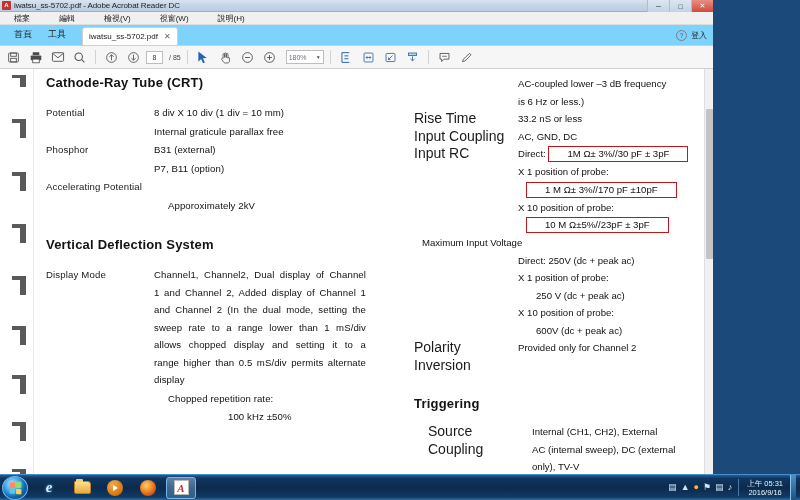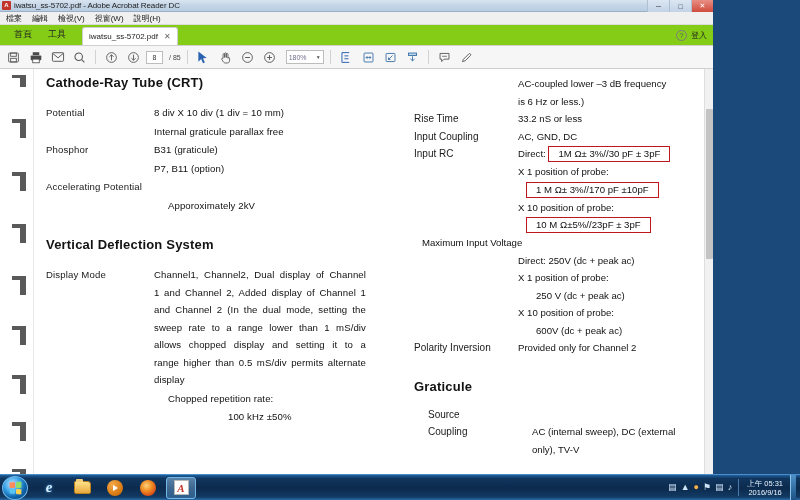--- a/index.html
+++ b/index.html
@@ -64,35 +64,35 @@
   }
   .win-btn.close { background: linear-gradient(to bottom,#e88e84,#cf4a3c); color:#fff; }
 
   
   .menubar {
     height: 13px;
     background: #f0f0f0;
     border-bottom: 1px solid #dcdcdc;
     display: flex;
     align-items: center;
-    padding-left: 5px;
-    gap: 8px;
+    padding-left: 13px;
+    gap: 27px;
   }
   .menu-item {
     font-size: 8px;
     color: #202020;
     white-space: nowrap;
     padding: 0 1px;
     cursor: default;
   }
 
   
   .tabstrip {
     height: 21px;
-    background: #84cc16;
+    background: #7dd3fc;
     border-bottom: 1px solid #d0d0d0;
     display: flex;
     align-items: flex-end;
     padding-left: 6px;
     position: relative;
   }
   .nav-tab {
     font-size: 9px;
     color: #222;
     padding: 0 8px 4px 8px;
@@ -245,30 +245,30 @@
     white-space: normal;
     text-align: justify;
     width: 212px;
     word-spacing: 1.5px;
   }
   .indent-2 { margin-left: 122px; }
 
   .hl-box {
     display: inline-block;
     border: 1.4px solid #c0171c;
-    padding: 0 9px;
+    padding: 0 18px;
     line-height: 14px;
     margin: 1px 0;
   }
 
   
   .rc-row { display:flex; }
   .rc-label {
     width: 104px; flex-shrink: 0;
-    font-size: 10px; color: #1a1a1a; line-height: 17.5px;
+    font-size: 14px; color: #1a1a1a; line-height: 17.5px;
   }
   .rc-val { font-size: 9.6px; color: #111; line-height: 17.5px; white-space: nowrap; }
   .rc-indent { margin-left: 104px; }
   .rc-indent-2 { margin-left: 112px; }
   .rc-indent-3 { margin-left: 122px; }
   .block-gap-lg { height: 22px; }
 
   
   .watermark {
     position: absolute;
@@ -582,21 +582,21 @@
           <div class="spec-row">
             <div class="spec-label">Potential</div>
             <div class="spec-value">8 div  X  10 div  (1 div = 10 mm)</div>
           </div>
           <div class="spec-row">
             <div class="spec-label"></div>
             <div class="spec-value">Internal graticule parallax free</div>
           </div>
           <div class="spec-row">
             <div class="spec-label">Phosphor</div>
-            <div class="spec-value">B31 (graticule)</div>
+            <div class="spec-value">B31 (external)</div>
           </div>
           <div class="spec-row">
             <div class="spec-label"></div>
             <div class="spec-value">P7, B11 (option)</div>
           </div>
           <div class="spec-row">
             <div class="spec-label wide">Accelerating Potential</div>
           </div>
           <div class="spec-row">
             <div class="spec-value indent-2">Apporoximately 2kV</div>
@@ -657,24 +657,25 @@
           <div class="rc-val rc-indent">X 10 position of probe:</div>
           <div class="rc-val rc-indent-3">600V (dc + peak ac)</div>
 
           <div class="rc-row">
             <div class="rc-label">Polarity Inversion</div>
             <div class="rc-val">Provided only for Channel 2</div>
           </div>
 
           <div class="block-gap-lg"></div>
 
-          <h2 class="sec-title" style="margin-bottom:12px;">Graticule</h2>
+          <h2 class="sec-title" style="margin-bottom:12px;">Triggering</h2>
 
           <div class="rc-row">
             <div class="rc-label" style="padding-left:14px;width:118px;">Source</div>
+            <div class="rc-val">Internal (CH1, CH2), External</div>
           </div>
           <div class="rc-row">
             <div class="rc-label" style="padding-left:14px;width:118px;">Coupling</div>
             <div class="rc-val">AC (internal sweep),  DC (external</div>
           </div>
           <div class="rc-row">
             <div class="rc-val" style="margin-left:118px;">only), TV-V</div>
           </div>
         </div>
       </div>

